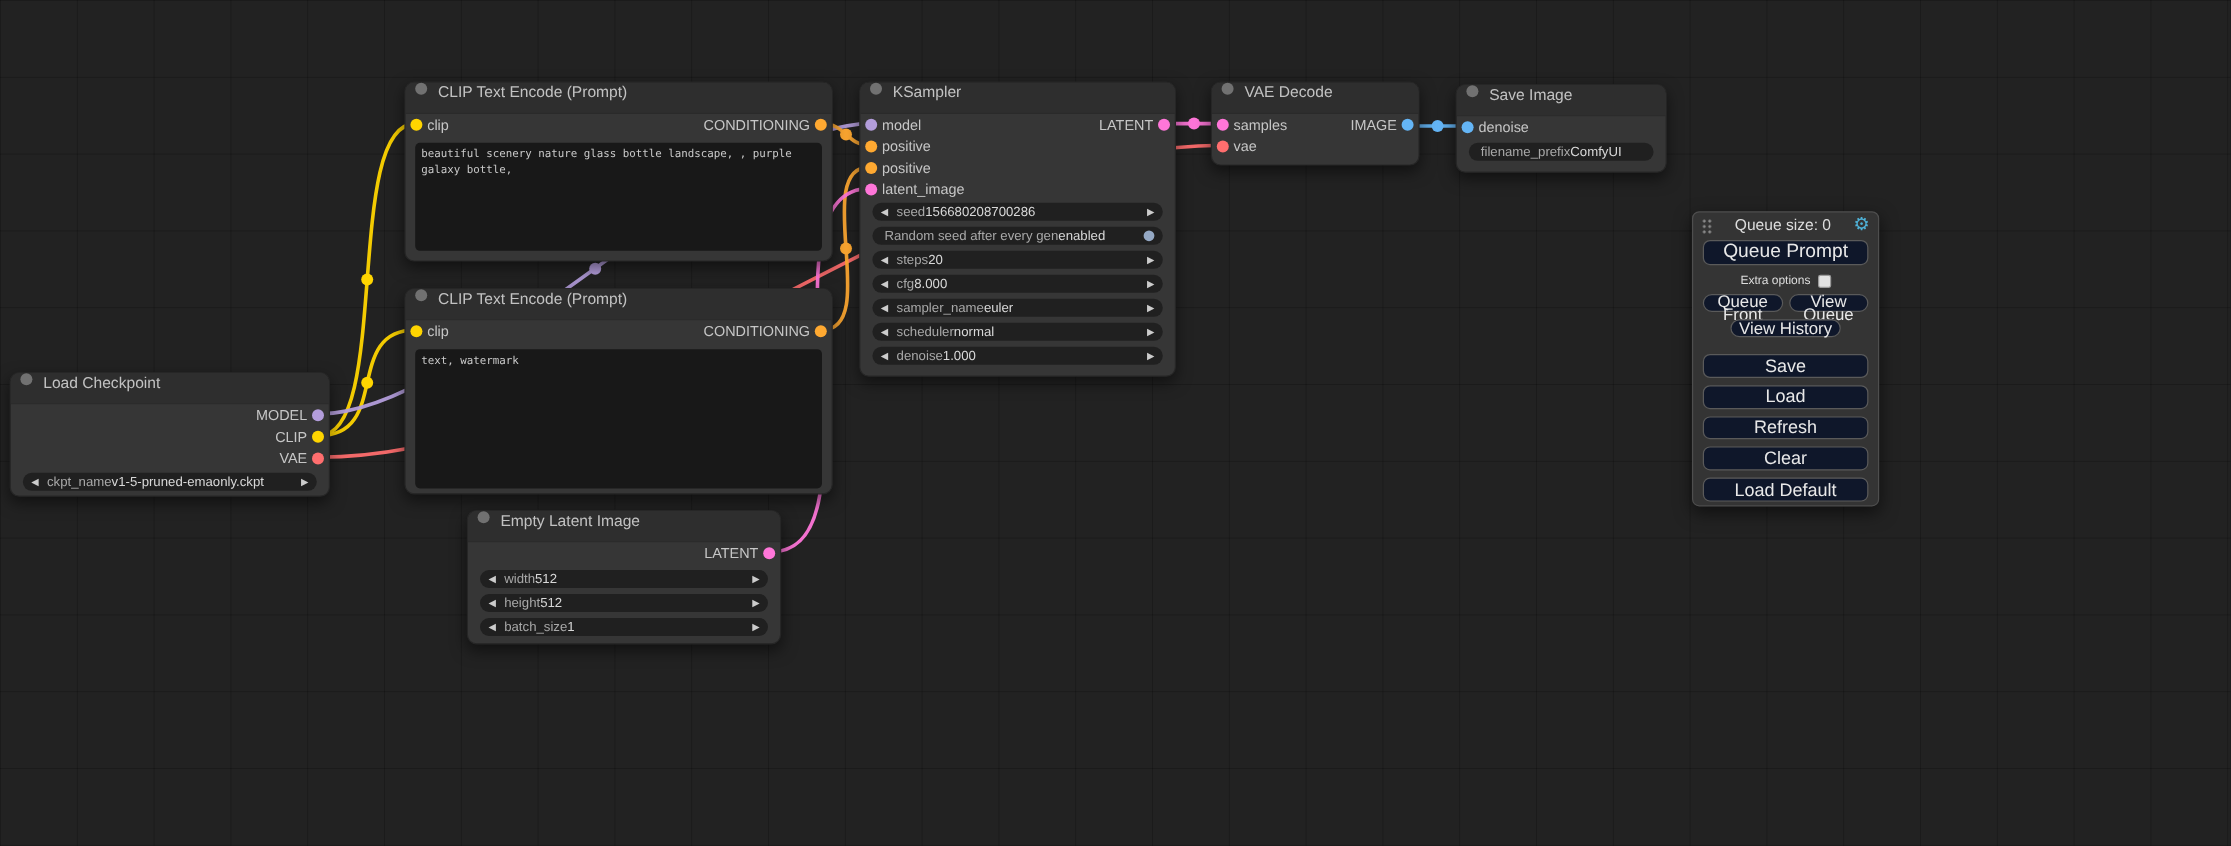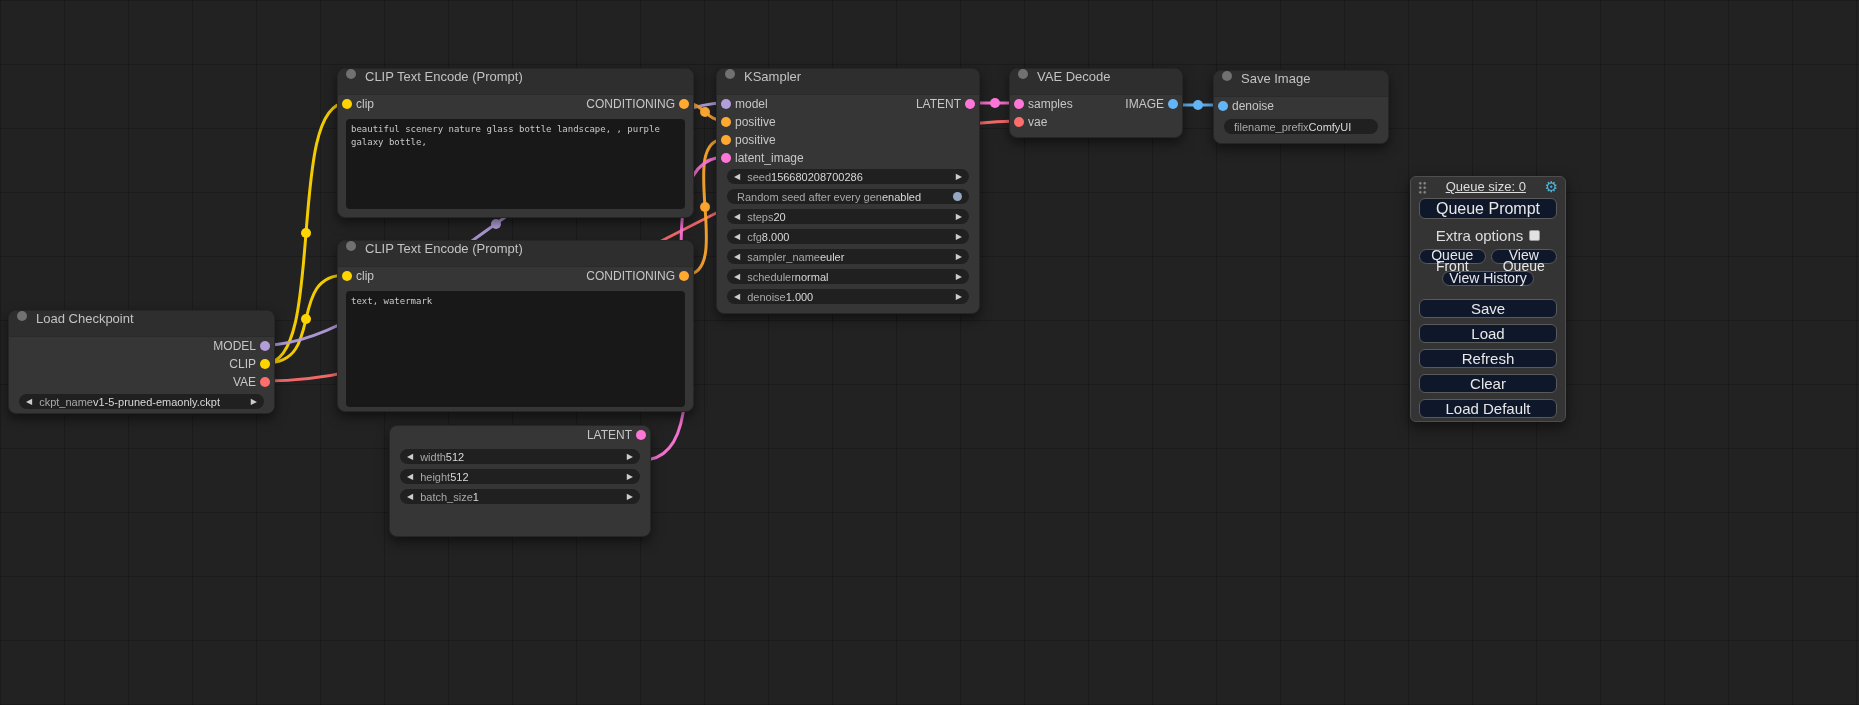--- a/index.html
+++ b/index.html
@@ -70,32 +70,32 @@
     background:#343434; border:1px solid #4e4e4e; border-radius:6px;
     box-shadow:0 5px 14px rgba(0,0,0,0.55);
     display:flex; flex-direction:column;
   }
   .qhead { display:flex; align-items:center; height:22px; padding:0 7px; color:#dddddd; font-size:13px; }
   .drag-handle {
     width:9px; height:13px; margin-top:2px;
     background-image: radial-gradient(circle, #8a8a8a 1px, transparent 1.4px);
     background-size:4.5px 4.5px;
   }
-  .queue-size { flex:1; text-align:center;text-decoration:underline; }
+  .queue-size { flex:1; text-align:center; }
   .gear { color:#4fb3d9; font-size:15px; line-height:15px; cursor:pointer; }
 
   .qbtn {
     background:#0f172a; border:1px solid #5a5a5a; color:#e8e8e8;
     border-radius:6px; font-family:inherit; cursor:pointer; display:block;
   }
   .qbtn.primary { margin:2px 8px 3px; height:23px; font-size:16px; }
   .qbtn.big     { margin:3px 8px;    height:21px; font-size:15px; }
   .qbtn.small   { font-size:14px; height:15px; line-height:11px; border-radius:9px; padding:0 6px; }
 
-  .extra { display:flex; align-items:center; justify-content:center; gap:6px; margin:5px 0 3px; color:#dddddd; font-size:15px; }
+  .extra { display:flex; align-items:center; justify-content:center; gap:6px; margin:5px 0 3px; color:#dddddd; font-size:10px; }
   .checkbox { width:11px; height:11px; background:#e2e2e2; border-radius:2px; border:1px solid #9a9a9a; cursor:pointer; }
   .small-row { display:flex; gap:5px; margin:2px 8px; }
   .small-row .qbtn { flex:1; }
   .vh-wrap { text-align:center; margin:3px 0 9px; }
   .vh-wrap .qbtn { display:inline-block; }
 </style>
 </head>
 <body>
 
 <div class="canvas">
@@ -169,20 +169,24 @@
     <div class="slot">
       <span class="slot-dot in" style="background-color: rgb(255, 213, 0);"></span>
       <span class="in-label">clip</span>
       <span class="out-label">CONDITIONING</span>
       <span class="slot-dot out" style="background-color: rgb(255, 169, 49);"></span>
     </div>
     <textarea class="prompt-text" style="height: 116px;" spellcheck="false">text, watermark</textarea>
   </div>
 
   <div class="node" style="left:389px;top:425px;width:262px;height:112px">
+    <div class="node-title">
+      <span class="collapse-dot"></span>
+      <span class="title-text">Empty Latent Image</span>
+    </div>
     <div class="slot">
       <span class="out-label">LATENT</span>
       <span class="slot-dot out" style="background-color: rgb(255, 118, 217);"></span>
     </div>
     <div style="height:5px"></div>
     <div class="widget">
       <span class="warr">◀</span>
       <span class="wlabel">width</span>
       <span class="wvalue">512</span>
       <span class="warr">▶</span>

